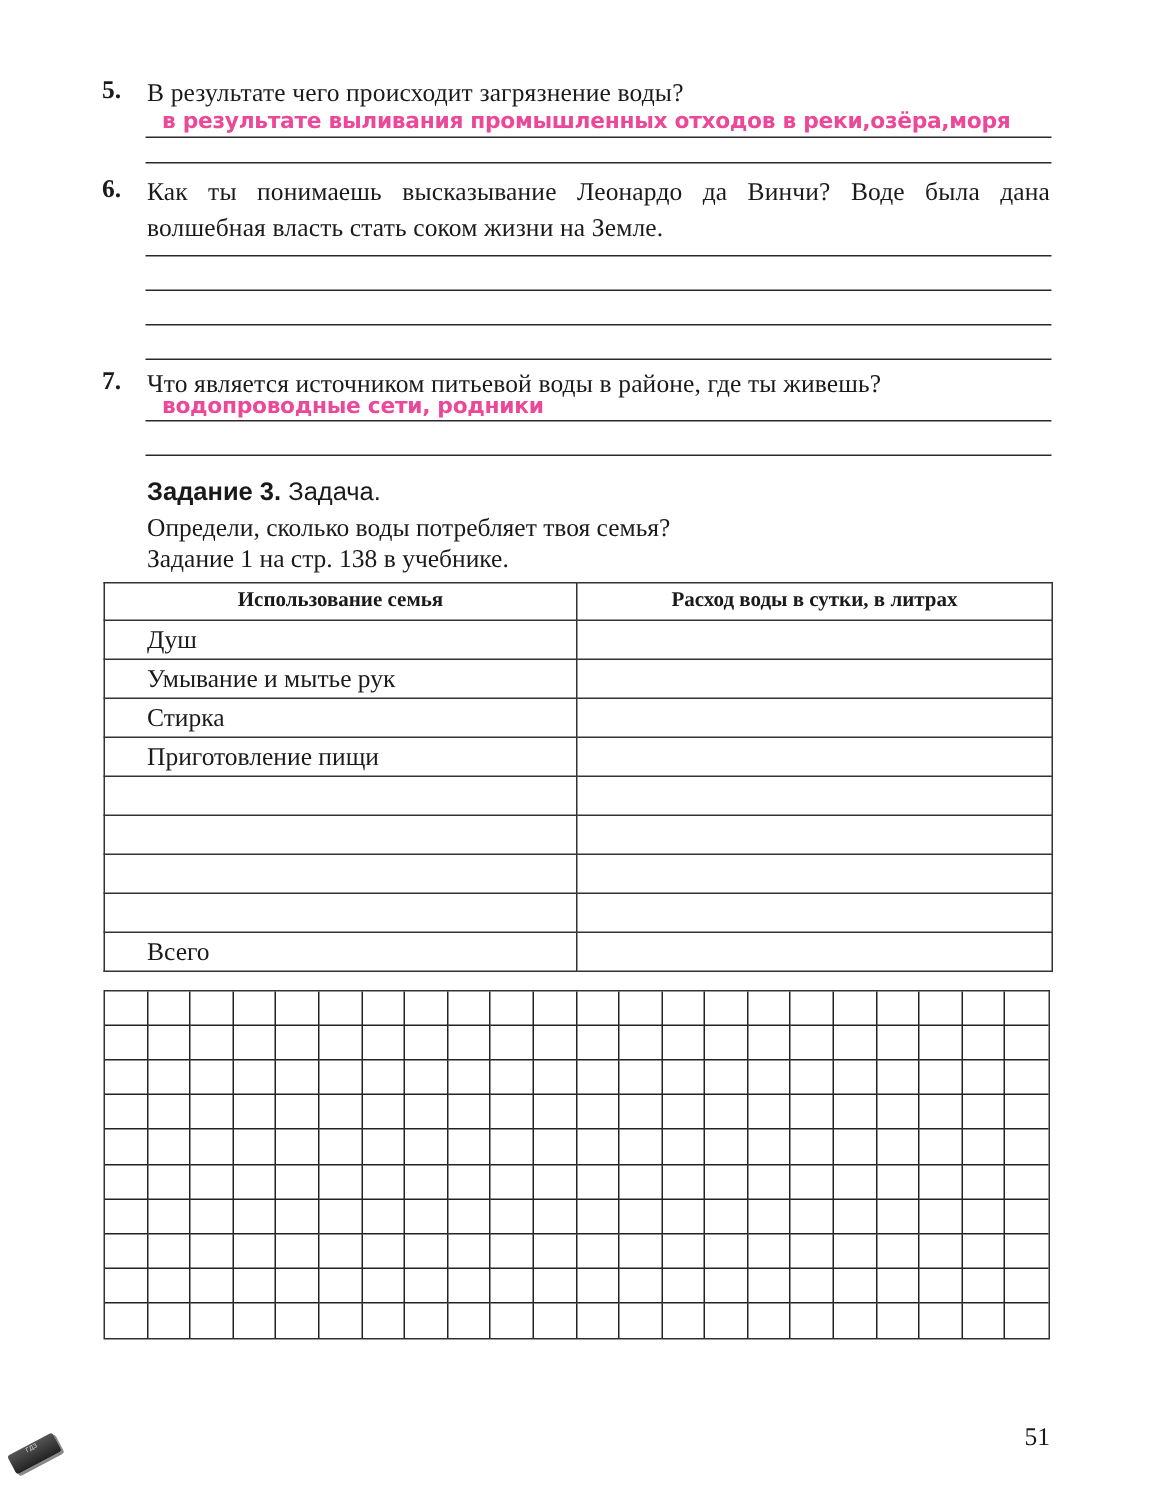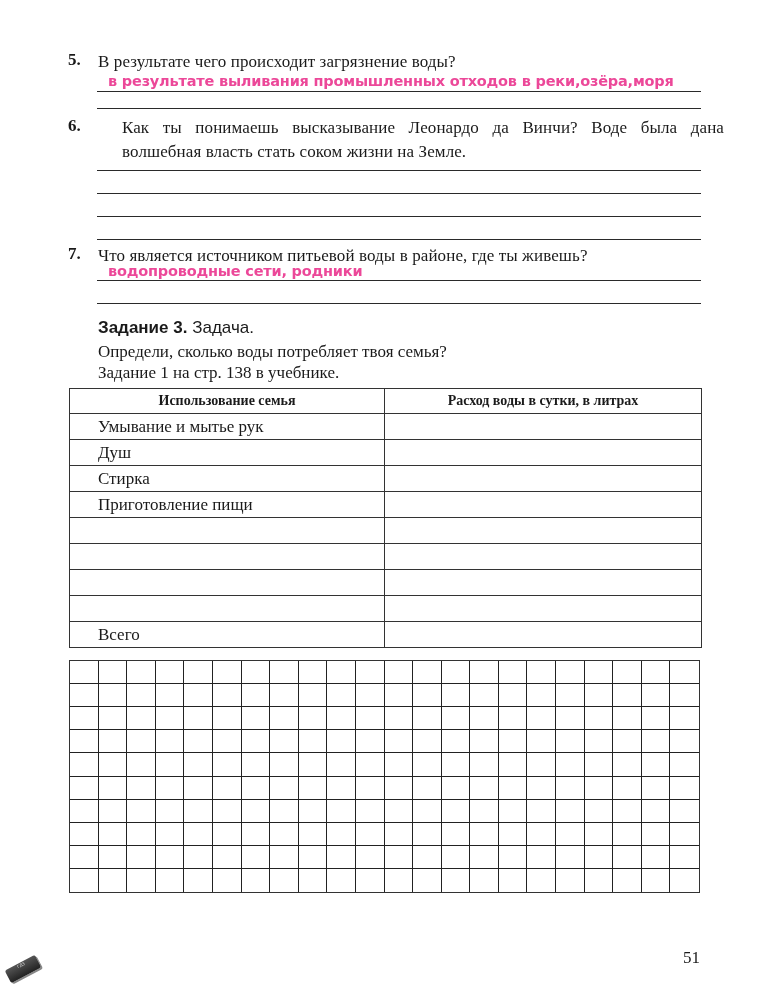--- a/index.html
+++ b/index.html
@@ -2,21 +2,21 @@
 <html><head>
   <meta charset="utf-8">
   <style>
     html, body { margin:0; padding:0; }
     body {
       width:780px; height:992px; background:#ffffff; position:relative; overflow:hidden;
       font-family:"Liberation Serif","DejaVu Serif",serif; color:#1a1a1a;
     }
     .qnum { position:absolute; left:68px; font-weight:bold; font-size:17px; }
     .qtext { position:absolute; left:98px; font-size:17px; line-height:24px; letter-spacing:0.1px; }
-    .justify { text-align:justify; text-align-last:left; width:602px;margin-left:24px; }
+    .justify { text-align:justify; text-align-last:left; width:602px; }
     .rule { position:absolute; left:97px; width:604px; height:0; border-top:1.5px solid #2a2a2a; }
     .answer {
       position:absolute; left:108px;
       font-family:"DejaVu Sans","Liberation Sans",sans-serif; font-weight:bold;
       font-size:14.5px; color:#ec4899; letter-spacing:-0.2px; white-space:nowrap;
     }
     .task-title { position:absolute; left:98px; top:318px; font-family:"Liberation Sans","DejaVu Sans",sans-serif; font-size:17px; }
     .task-title b { font-weight:bold; }
     .task-line { position:absolute; left:98px; font-size:17px; }
 
@@ -86,25 +86,25 @@
       <col style="width:317px">
     </colgroup>
   <thead>
     <tr>
       <th>Использование семья</th>
       <th>Расход воды в сутки, в литрах</th>
     </tr>
   </thead>
   <tbody>
     <tr>
+      <td>Душ</td>
+      <td class="val"></td>
+    </tr>
+    <tr>
       <td>Умывание и мытье рук</td>
-      <td class="val"></td>
-    </tr>
-    <tr>
-      <td>Душ</td>
       <td class="val"></td>
     </tr>
     <tr>
       <td>Стирка</td>
       <td class="val"></td>
     </tr>
     <tr>
       <td>Приготовление пищи</td>
       <td class="val"></td>
     </tr>

